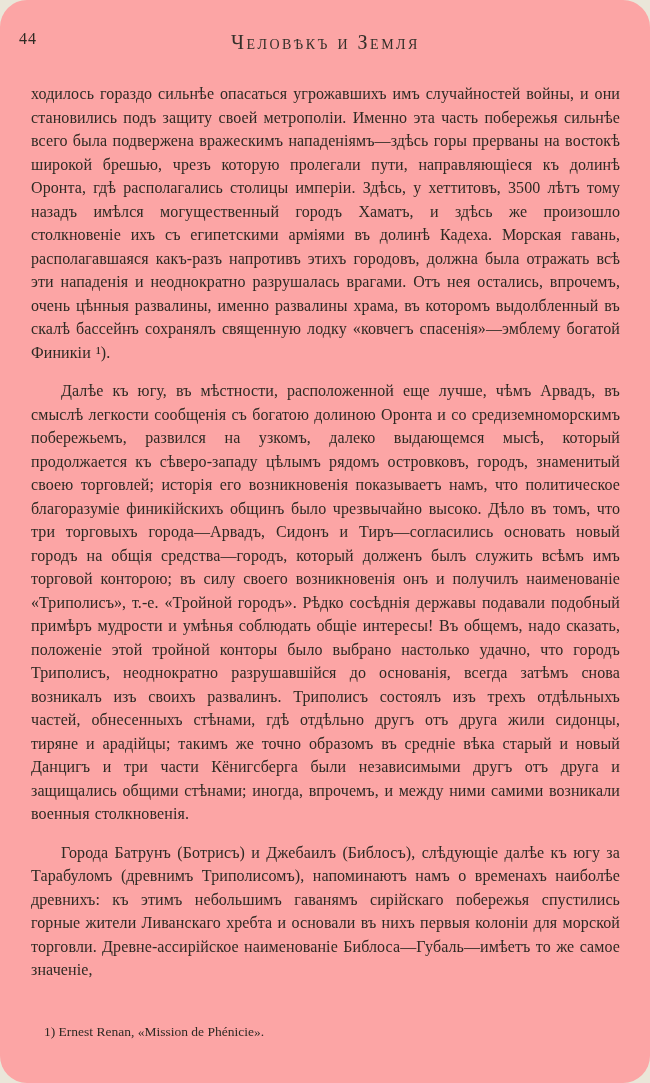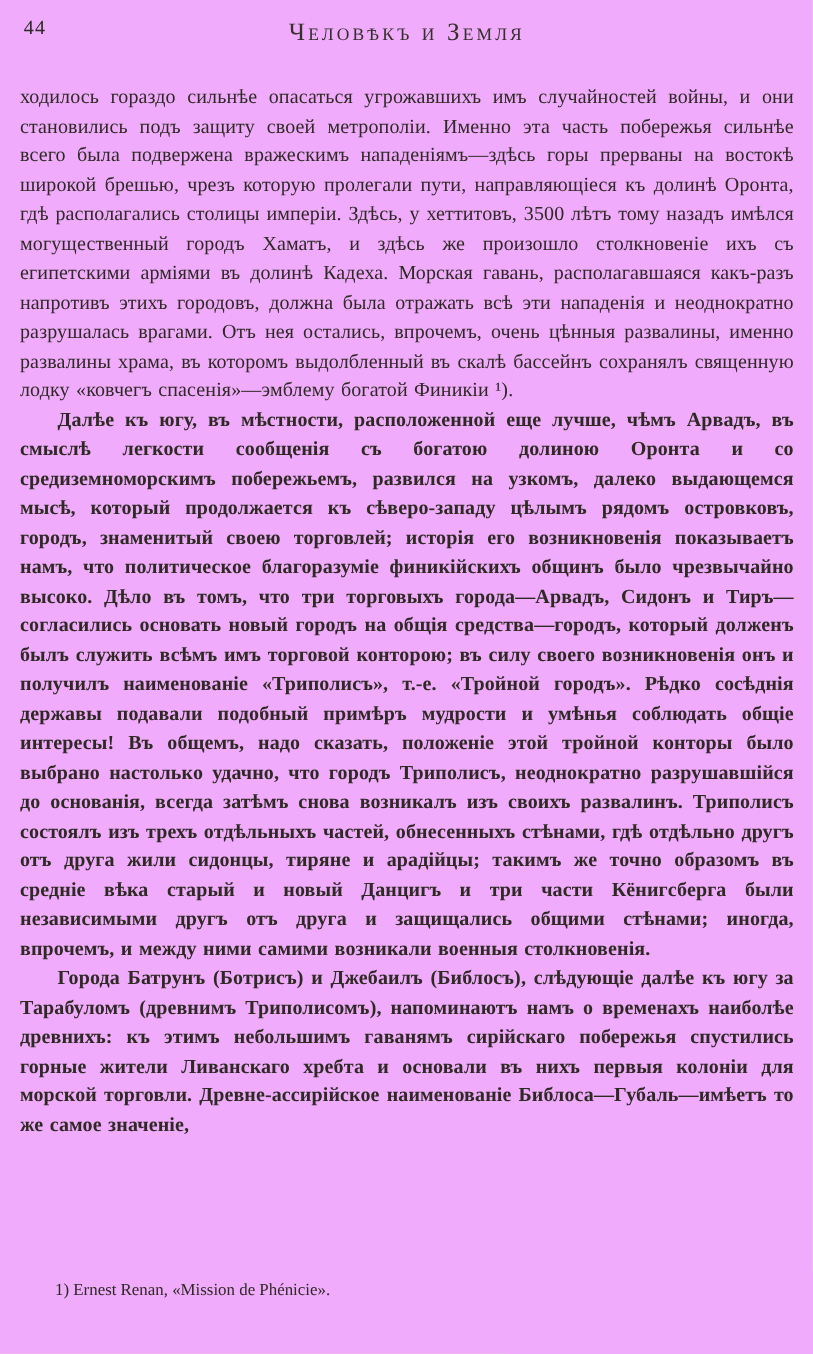--- a/index.html
+++ b/index.html
@@ -12,22 +12,23 @@
     background: #eae6d9;
     font-family: "Liberation Serif", "DejaVu Serif", serif;
     color: #2e2a23;
     overflow: hidden;
   }
   .page {
     position: relative;
     box-sizing: border-box;
     width: 650px;
     height: 1083px;
-    padding: 14px 15px 20px 16px;
-    background: #f0abfc;
+    padding: 30px 15px 20px 16px;
+    background: #fca5a5;
+    border-radius: 27px;
   }
   .page-header {
     position: relative;
     height: 26px;
     margin-bottom: 26px;
   }
   .page-number {
     position: absolute;
     left: 3px;
     top: 0;
@@ -46,26 +47,25 @@
     color: #34302a;
   }
   .page-body {
     font-size: 16px;
     line-height: 23.5px;
     text-align: justify;
     letter-spacing: 0.1px;
     word-spacing: 1px;
   }
   .para {
-    margin: 0;
+    margin: 15px;
     padding: 0;
   }
   .para.indent {
     text-indent: 30px;
-    font-weight: bold;
   }
   .footnote {
     position: absolute;
     left: 16px;
     right: 15px;
     bottom: 42px;
     font-size: 13.5px;
     line-height: 18px;
   }
   .footnote-text {

